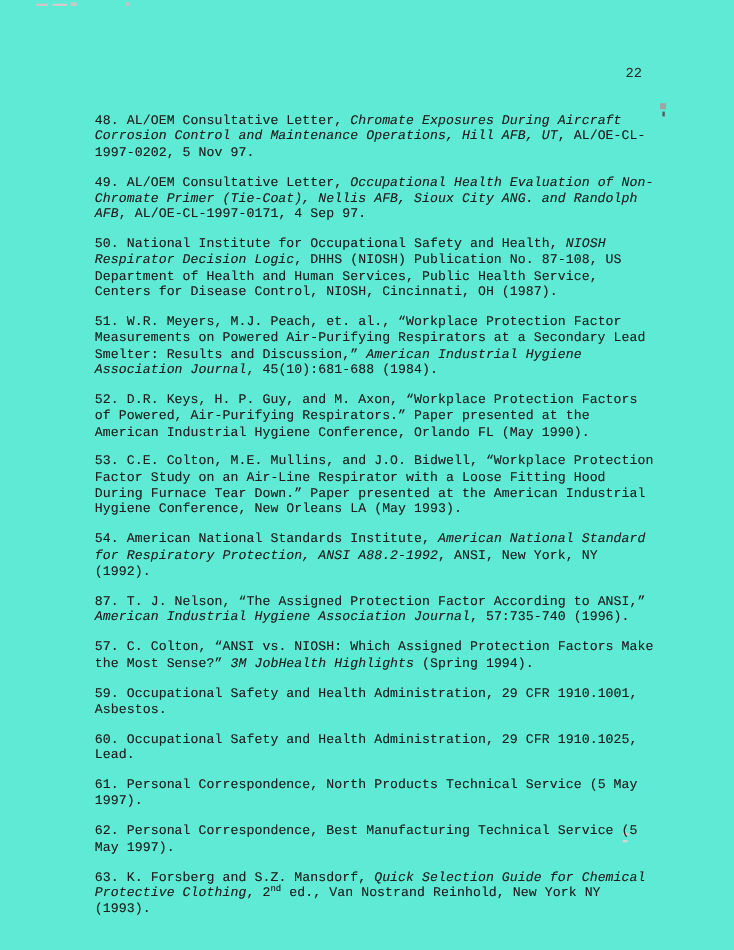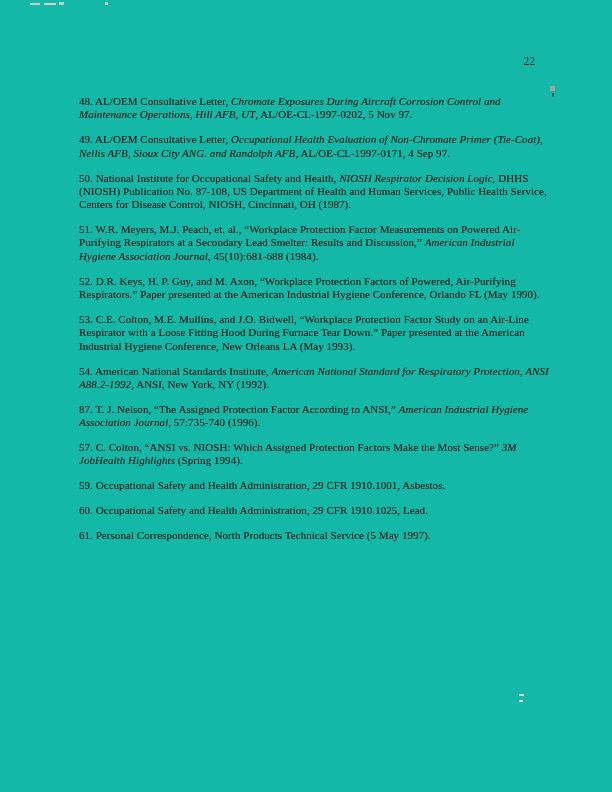--- a/index.html
+++ b/index.html
@@ -4,23 +4,23 @@
 <style>
   html, body {
     margin: 0;
     padding: 0;
     background: #ffffff;
   }
   .page {
     position: relative;
     width: 612px;
     height: 792px;
-    background: #14b8a6;
+    background: #5eead4;
     overflow: hidden;
-    font-family: Liberation Serif, serif;
+    font-family: Liberation Mono, monospace;
     color: #1f1f1f;
   }
   .content {
     position: absolute;
     left: 79px;
     top: 55px;
     width: 470px;
   }
   .page-number {
     text-align: right;
@@ -79,15 +79,17 @@
         <p class="ref"><span>50. </span><span>National Institute for Occupational Safety and Health, </span><em>NIOSH Respirator Decision Logic</em><span>, DHHS (NIOSH) Publication No. 87-108, US Department of Health and Human Services, Public Health Service, Centers for Disease Control, NIOSH, Cincinnati, OH (1987).</span></p>
         <p class="ref"><span>51. </span><span>W.R. Meyers, M.J. Peach, et. al., “Workplace Protection Factor Measurements on Powered Air-Purifying Respirators at a Secondary Lead Smelter: Results and Discussion,” </span><em>American Industrial Hygiene Association Journal</em><span>, 45(10):681-688 (1984).</span></p>
         <p class="ref"><span>52. </span><span>D.R. Keys, H. P. Guy, and M. Axon, “Workplace Protection Factors of Powered, Air-Purifying Respirators.” Paper presented at the American Industrial Hygiene Conference, Orlando FL (May 1990).</span></p>
         <p class="ref"><span>53. </span><span>C.E. Colton, M.E. Mullins, and J.O. Bidwell, “Workplace Protection Factor Study on an Air-Line Respirator with a Loose Fitting Hood During Furnace Tear Down.” Paper presented at the American Industrial Hygiene Conference, New Orleans LA (May 1993).</span></p>
         <p class="ref"><span>54. </span><span>American National Standards Institute, </span><em>American National Standard for Respiratory Protection, ANSI A88.2-1992</em><span>, ANSI, New York, NY (1992).</span></p>
         <p class="ref"><span>87. </span><span>T. J. Nelson, “The Assigned Protection Factor According to ANSI,” </span><em>American Industrial Hygiene Association Journal</em><span>, 57:735-740 (1996).</span></p>
         <p class="ref"><span>57. </span><span>C. Colton, “ANSI vs. NIOSH: Which Assigned Protection Factors Make the Most Sense?” </span><em>3M JobHealth Highlights</em><span> (Spring 1994).</span></p>
         <p class="ref"><span>59. </span><span>Occupational Safety and Health Administration, 29 CFR 1910.1001, Asbestos.</span></p>
         <p class="ref"><span>60. </span><span>Occupational Safety and Health Administration, 29 CFR 1910.1025, Lead.</span></p>
         <p class="ref"><span>61. </span><span>Personal Correspondence, North Products Technical Service (5 May 1997).</span></p>
+        <p class="ref"><span>62. </span><span>Personal Correspondence, Best Manufacturing Technical Service (5 May 1997).</span></p>
+        <p class="ref"><span>63. </span><span>K. Forsberg and S.Z. Mansdorf, </span><em>Quick Selection Guide for Chemical Protective Clothing</em><span>, 2</span><sup>nd</sup><span> ed., Van Nostrand Reinhold, New York NY (1993).</span></p>
       </div>
   </div>
 </div>
 
 </body></html>

